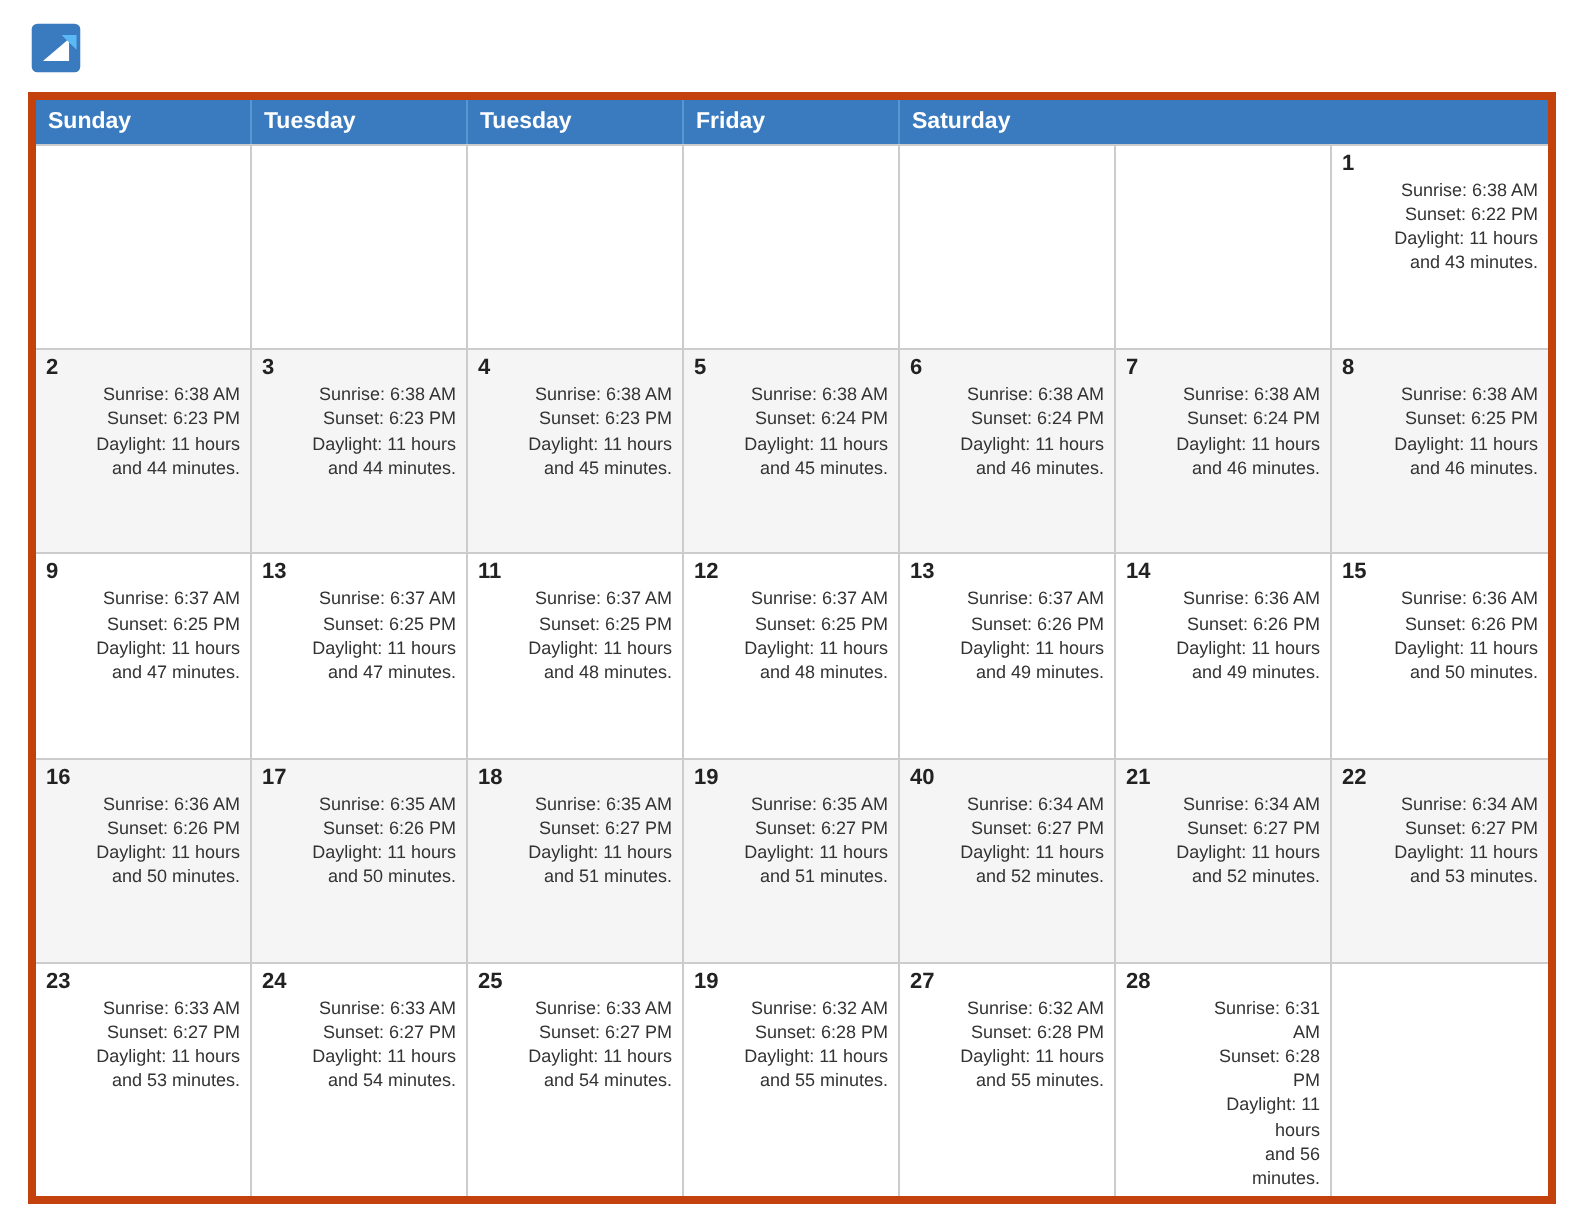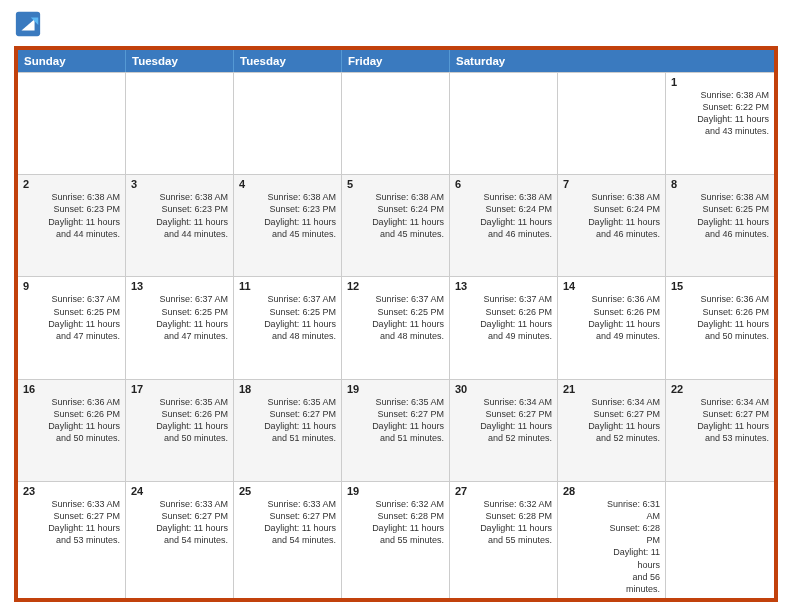--- a/index.html
+++ b/index.html
@@ -288,21 +288,21 @@
 and 51 minutes.</div>
           </div>
           <div class="cal-cell alt-row">
             <span class="day-num">19</span>
             <div class="day-info" style="white-space: pre-line;">Sunrise: 6:35 AM
 Sunset: 6:27 PM
 Daylight: 11 hours
 and 51 minutes.</div>
           </div>
           <div class="cal-cell alt-row">
-            <span class="day-num">30</span>
+            <span class="day-num">40</span>
             <div class="day-info" style="white-space: pre-line;">Sunrise: 6:34 AM
 Sunset: 6:27 PM
 Daylight: 11 hours
 and 52 minutes.</div>
           </div>
           <div class="cal-cell alt-row">
             <span class="day-num">21</span>
             <div class="day-info" style="white-space: pre-line;">Sunrise: 6:34 AM
 Sunset: 6:27 PM
 Daylight: 11 hours

